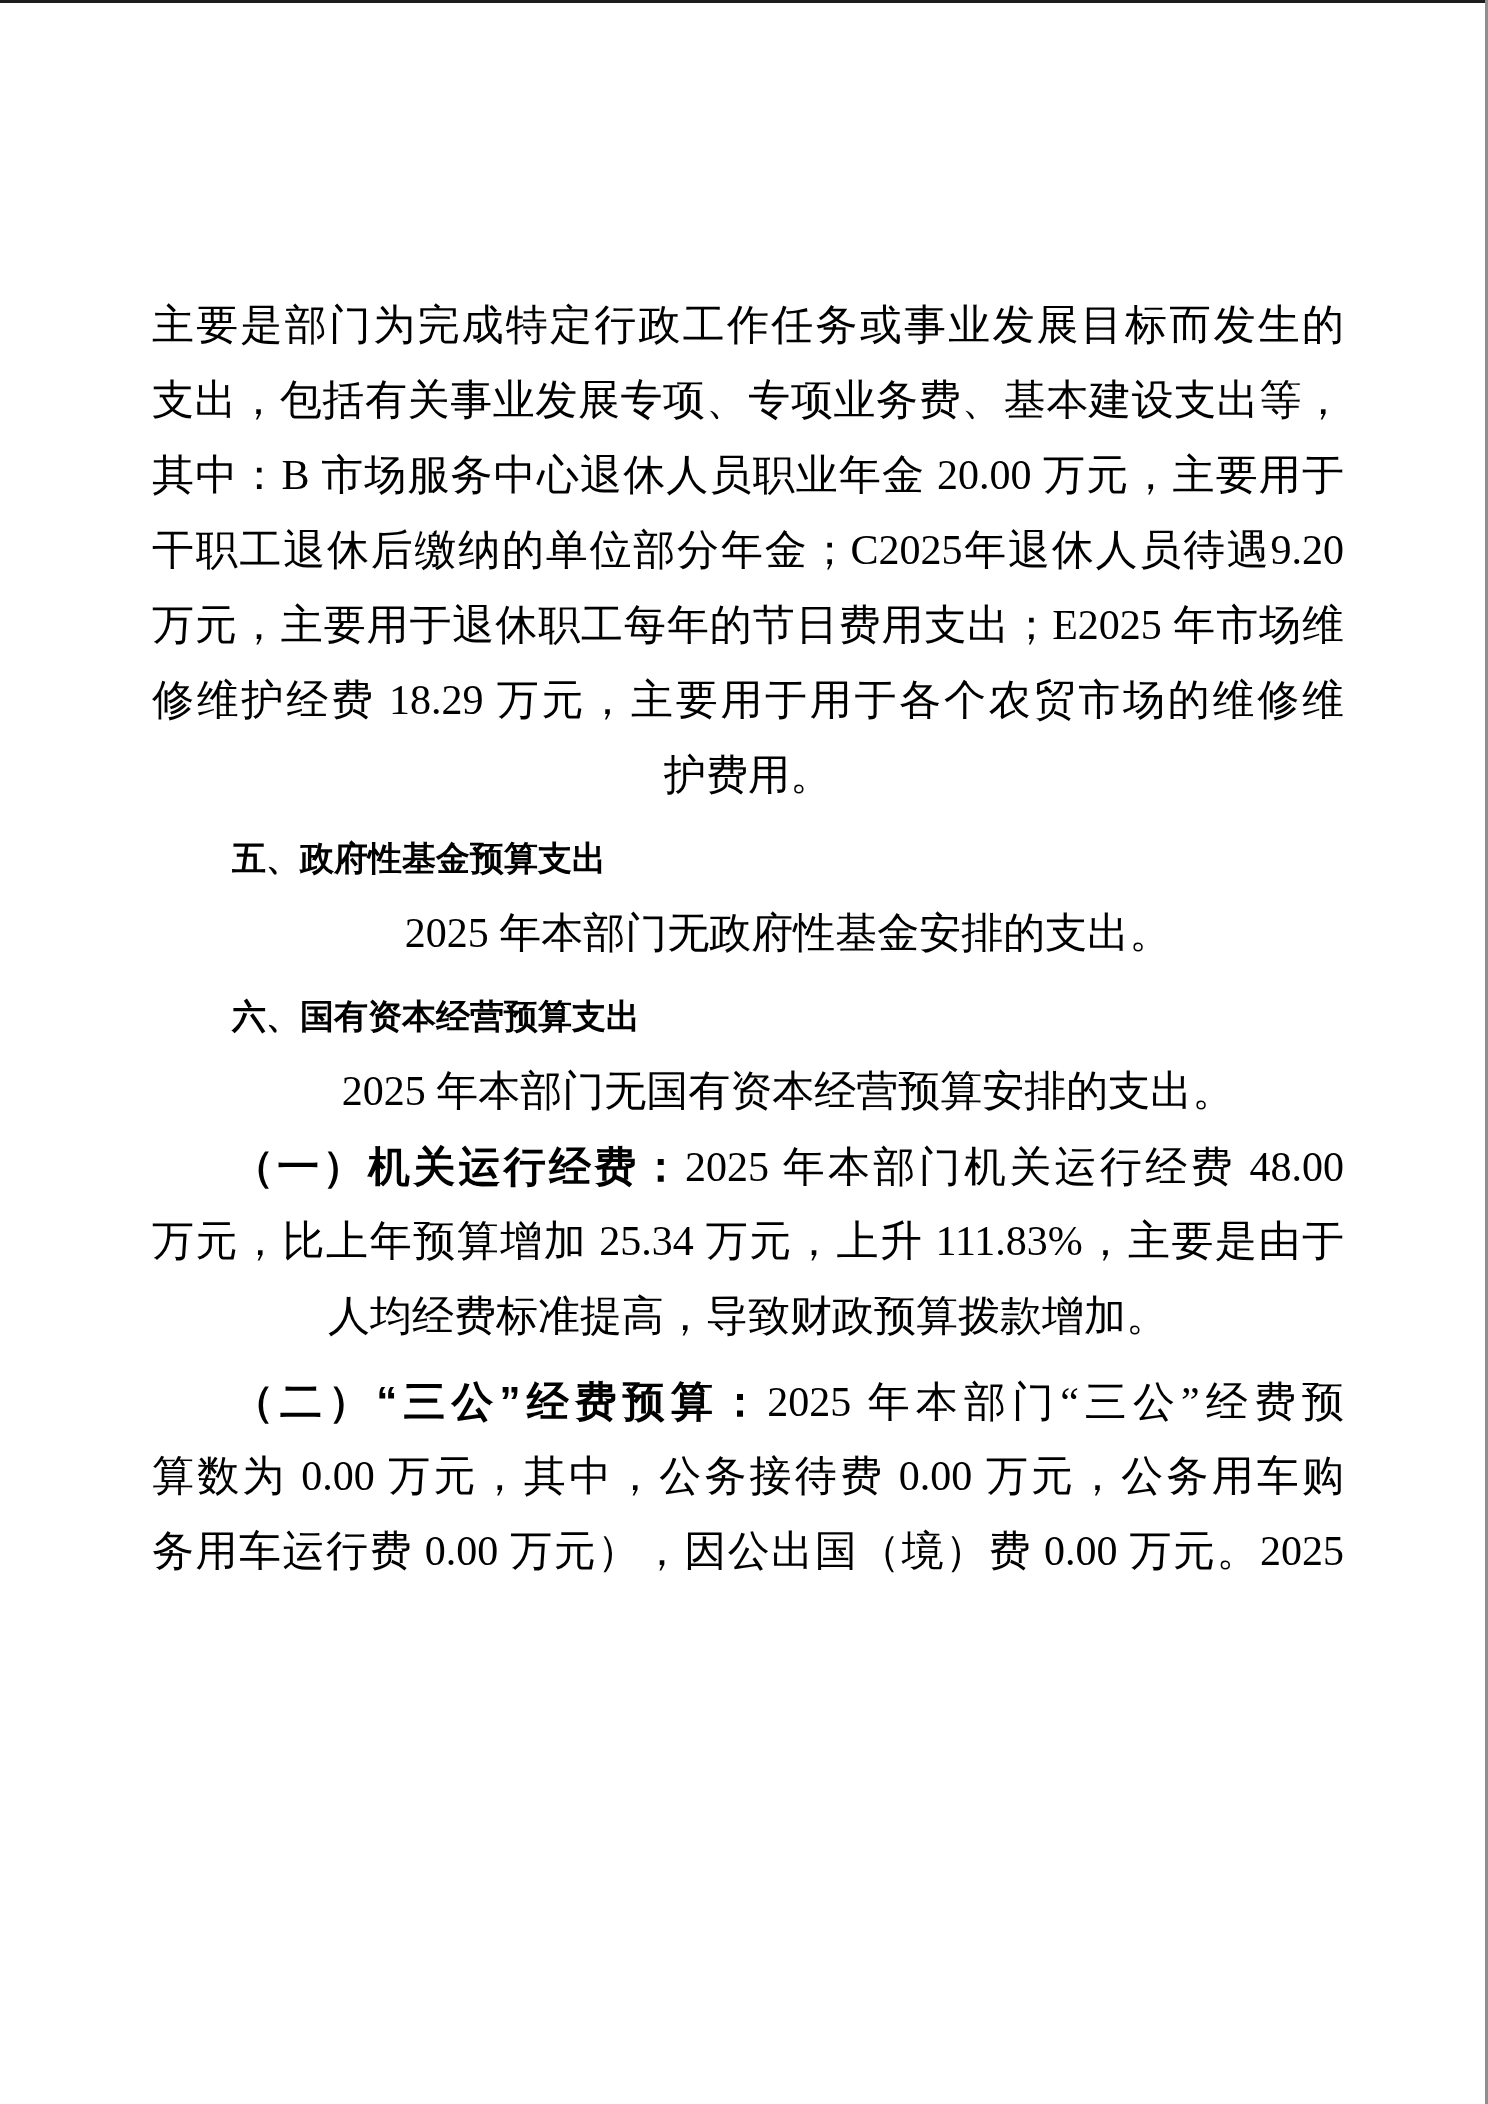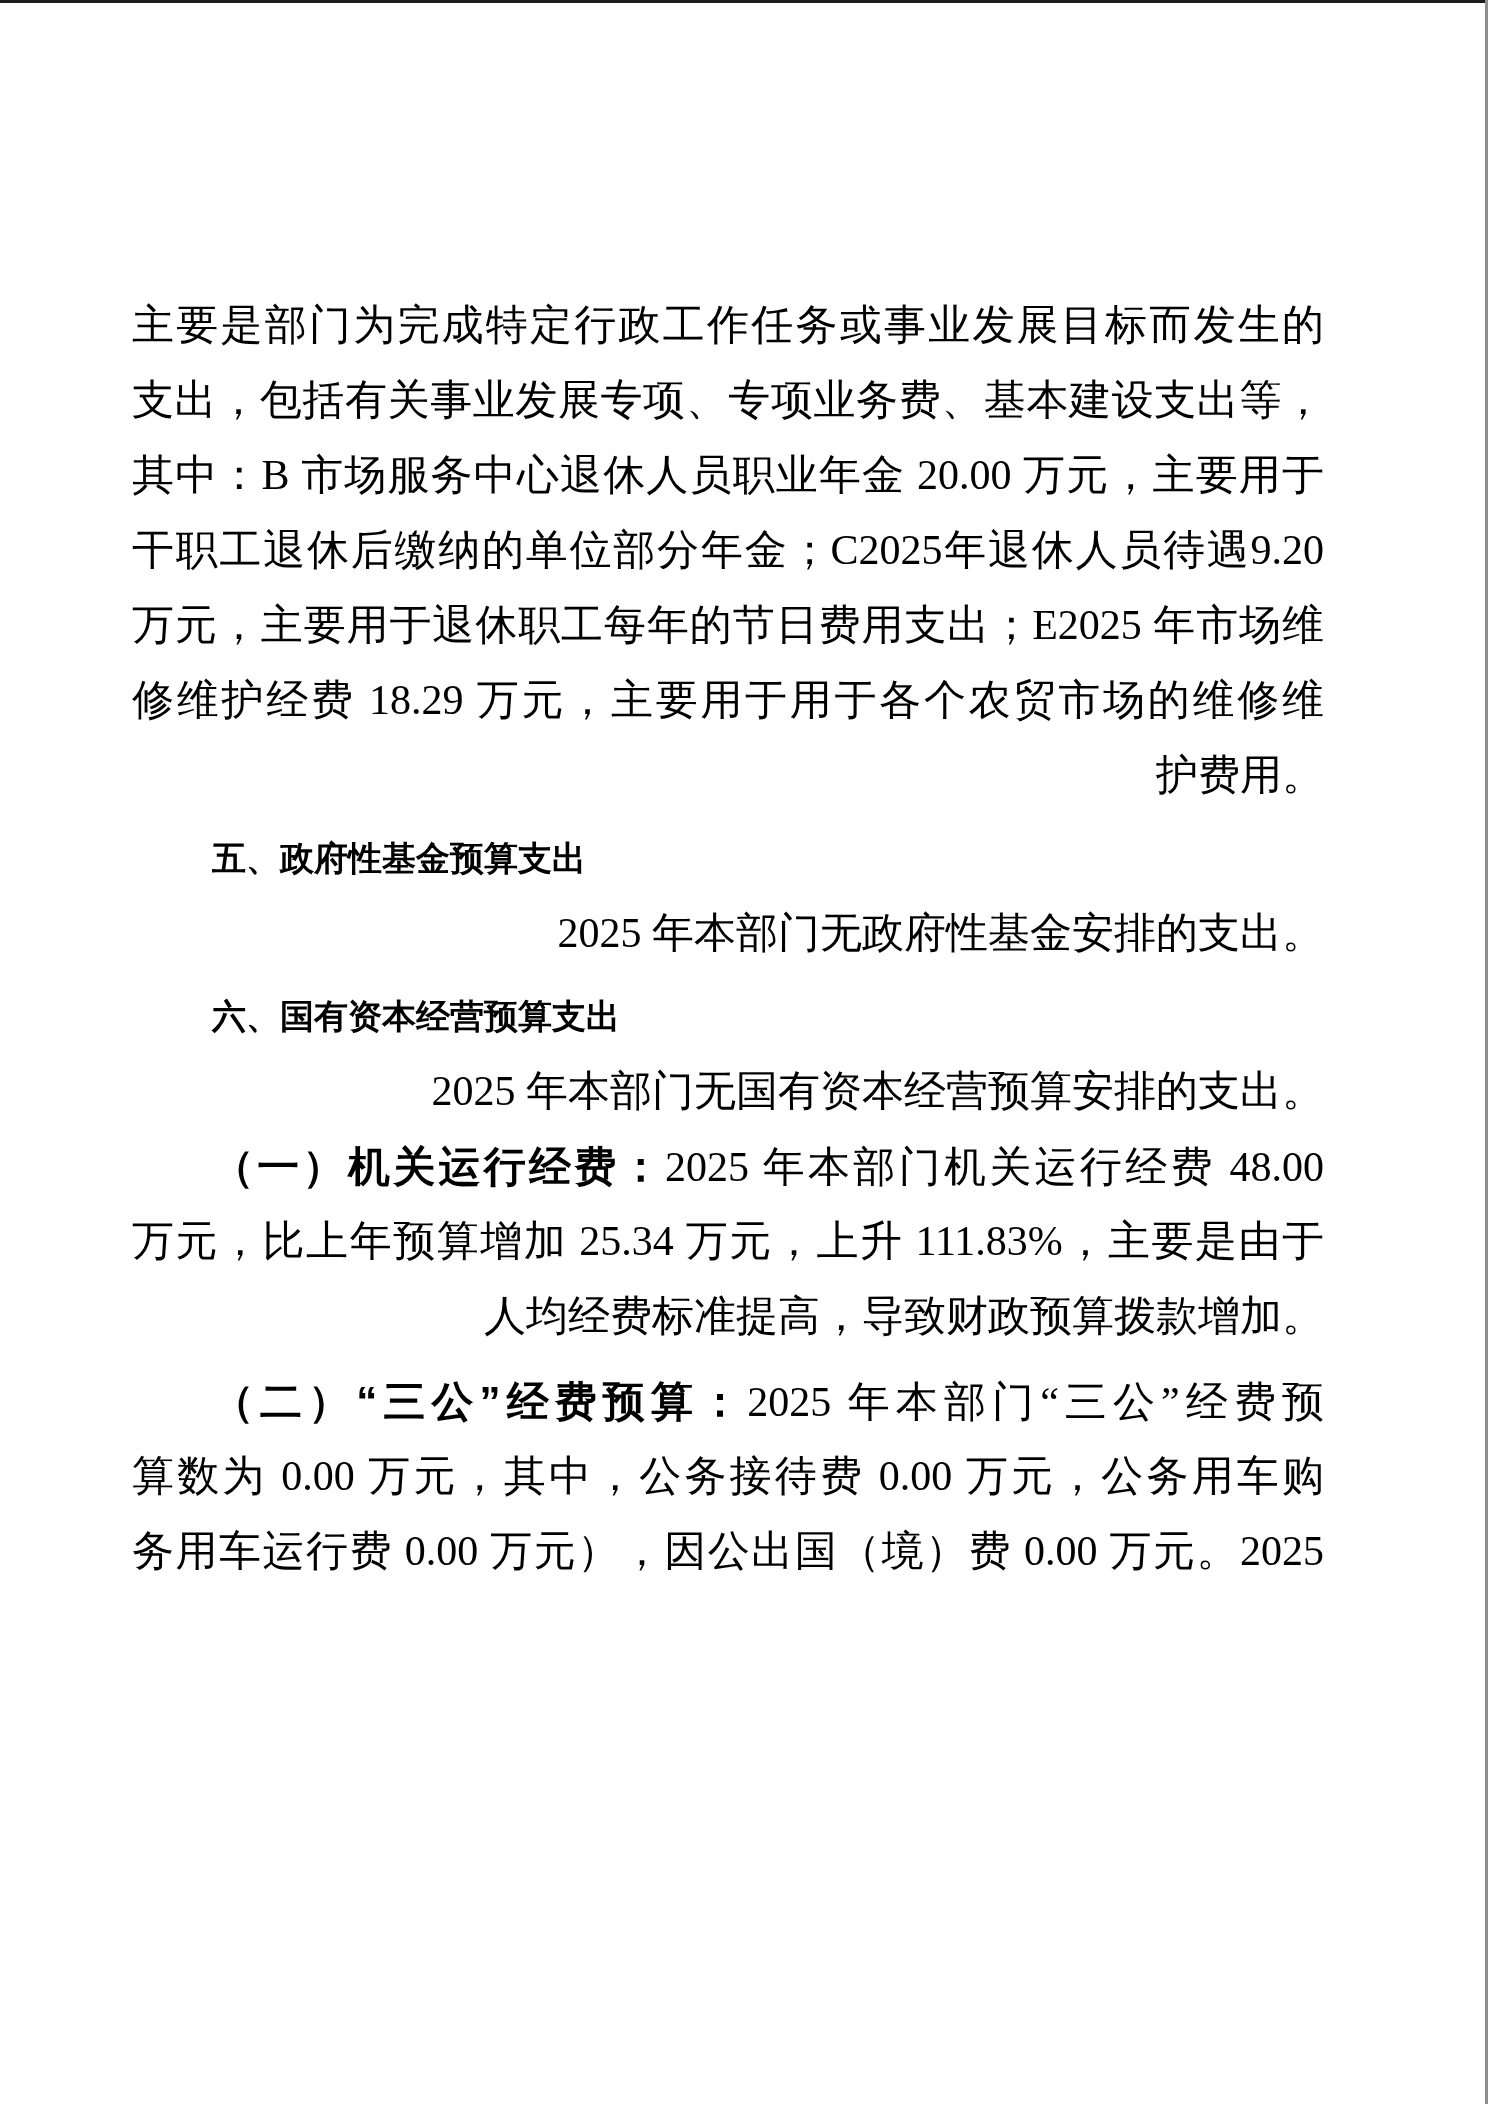--- a/index.html
+++ b/index.html
@@ -23,38 +23,38 @@
     background: #1c1c1c;
   }
   .edge-right {
     position: absolute;
     top: 0; right: 0;
     width: 3px; height: 100%;
     background: #8f8f8f;
   }
   .content {
     position: absolute;
-    left: 132px;
+    left: 152px;
     top: 288px;
     width: 1192px;
   }
   .line {
     height: 75px;
     line-height: 75px;
     font-size: 42px;
     letter-spacing: 0;
   }
   
   .j {
     text-align: justify;
     text-align-last: justify;
     white-space: nowrap;
   }
   .left {
-    text-align: right;
+    text-align: center;
     white-space: nowrap;
   }
   .indent {
     text-indent: 80px;
   }
   .heading {
     margin: 8px 0 0 0;
     height: 75px;
     line-height: 75px;
     font-size: 34px;

